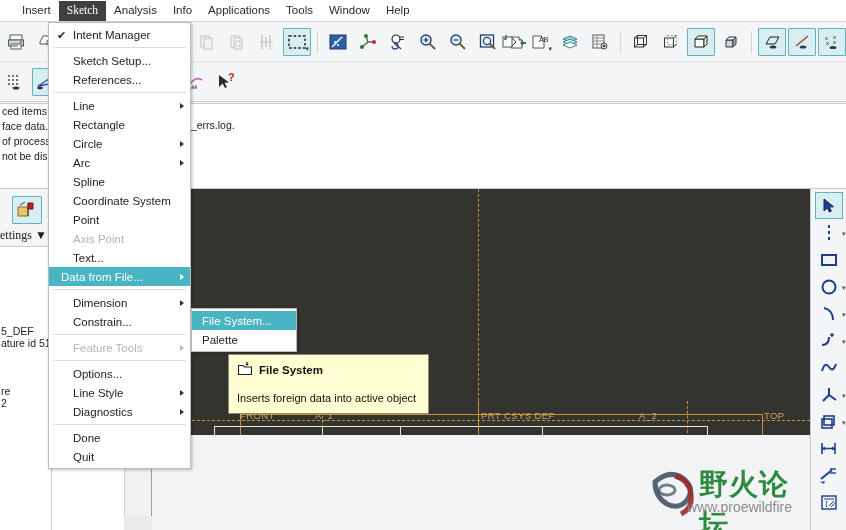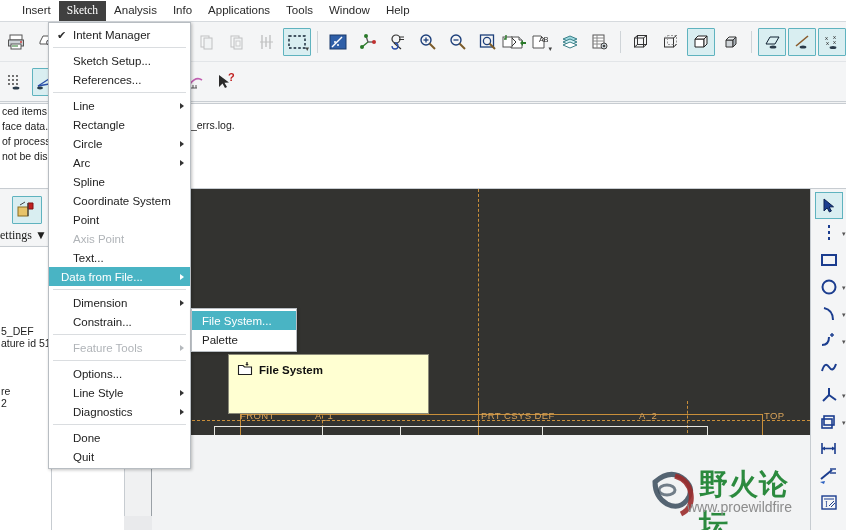--- a/index.html
+++ b/index.html
@@ -851,15 +851,16 @@
     <div class="tt-title">
       <span>
         <svg width="16" height="15" viewBox="0 0 16 15">
             <path d="M1.5 4.5 L6 4.5 L7.5 6 L14.5 6 L14.5 13.5 L1.5 13.5 Z" fill="#ffffff" stroke="#202020" stroke-width="1.1"></path>
             <path d="M10 1 L10 4.2" stroke="#202020" stroke-width="1.3"></path>
             <path d="M8.2 3 L10 4.8 L11.8 3" fill="#202020"></path>
           </svg>
       </span>
       <span>File System</span>
     </div>
+    <div class="tt-body">Inserts foreign data into active object</div>
   </div>
 
 </div>
 
 </body></html>

